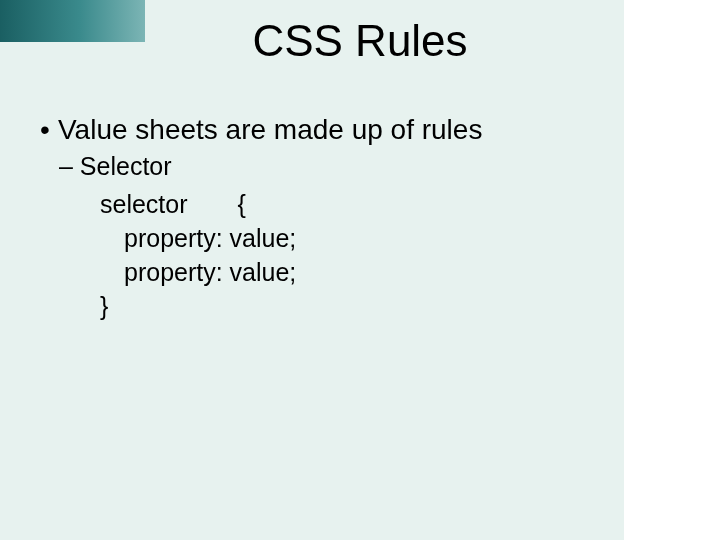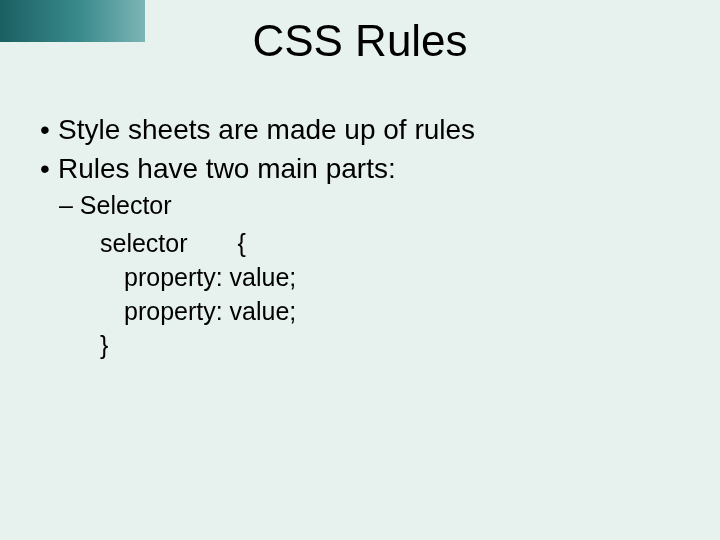--- a/index.html
+++ b/index.html
@@ -3,21 +3,21 @@
 <meta charset="utf-8">
 <style>
   html, body {
     margin: 0;
     padding: 0;
     width: 720px;
     height: 540px;
     overflow: hidden;
   }
   .slide {
-    width: 720px;
+    width: 624px;
     height: 540px;
     background: #e7f2ef;
     position: relative;
     font-family: Arial, Helvetica, sans-serif;
     color: #000;
   }
   .corner-accent {
     position: absolute;
     top: 0;
     left: 0;
@@ -69,22 +69,21 @@
 </style>
 </head>
 <body>
 
 <div class="slide">
   <div class="corner-accent"></div>
 
   <div class="title">CSS Rules</div>
 
   <div class="body">
-    <div class="lvl1">Style sheets are made up of rules</div>
-    <div class="lvl1">Rules have two main parts:</div>
+    <div class="lvl1">Value sheets are made up of rules</div>
     <div class="lvl2">– Selector</div>
 
     <div class="code">
       <div class="code-l1">selector  {</div>
       <div class="code-l2">property: value;</div>
       <div class="code-l2">property: value;</div>
       <div class="code-l1">}</div>
     </div>
   </div>
 </div>

